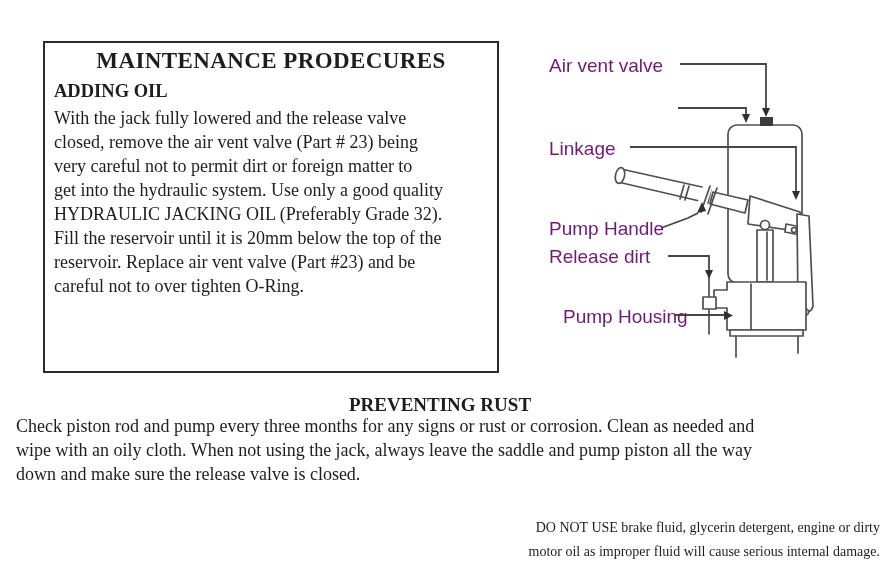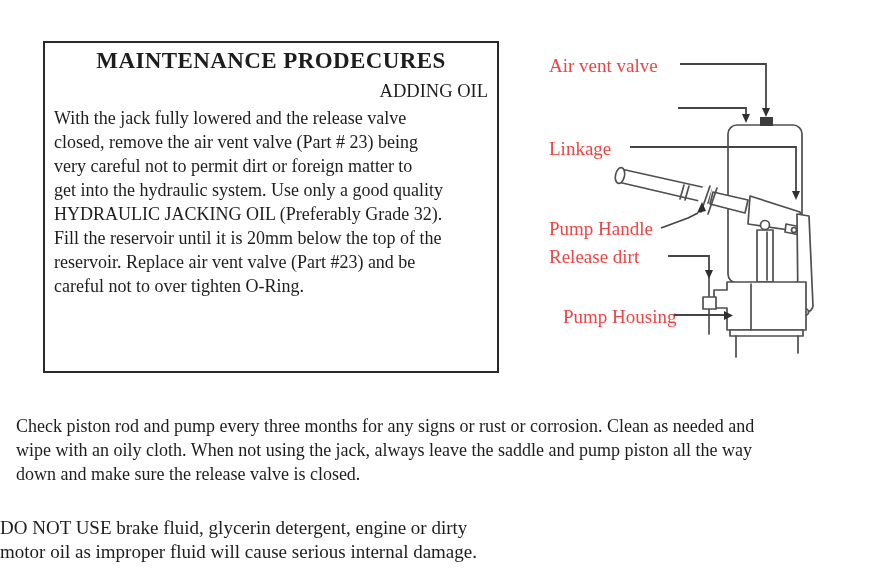--- a/index.html
+++ b/index.html
@@ -14,30 +14,30 @@
     background:#ffffff;
   }
   .manual-title{
     font-size:23px;font-weight:bold;text-align:center;line-height:28px;
     letter-spacing:.4px;white-space:pre-line;
   }
   .manual-intro{
     font-size:18px;line-height:24px;margin-top:4px;white-space:pre-line;
   }
   .sub-heading{
-    font-size:18.5px;font-weight:normal;text-align:right;line-height:24px;
+    font-size:18.5px;font-weight:bold;text-align:left;line-height:24px;
     margin-top:4px;white-space:pre-line;
   }
   .manual-body{
     font-size:18px;line-height:24px;margin-top:3px;white-space:pre-line;
   }
   
   .dg-label{
-    position:absolute;font-family:Liberation Serif, serif;
-    font-size:19px;color:#ef4444;white-space:nowrap;
+    position:absolute;font-family:Liberation Sans, sans-serif;
+    font-size:19px;color:#701a75;white-space:nowrap;
   }
   #lbl-airvent{left:549px;top:55px;}
   #lbl-oilres{left:549px;top:99px;}
   #lbl-linkage{left:549px;top:138px;}
   #lbl-handle{left:549px;top:218px;}
   #lbl-release{left:549px;top:246px;}
   #lbl-housing{left:563px;top:306px;}
   
   .diagram-svg{position:absolute;left:520px;top:30px;width:360px;height:360px;}
   .diagram-svg *{vector-effect:none;}
@@ -52,22 +52,22 @@
   }
   .rust-body{
     position:absolute;left:16px;top:414px;width:864px;
     font-size:18px;line-height:24px;white-space:pre-line;
   }
   .important-heading{
     position:absolute;left:0;top:495px;width:880px;text-align:center;
     font-size:19px;font-weight:bold;white-space:pre-line;
   }
   .important-body{
-    position:absolute;left:0;top:516px;width:880px;text-align:left;
-    font-size:19px;line-height:24px;white-space:pre-line;
+    position:absolute;left:0;top:516px;width:880px;text-align:right;
+    font-size:14px;line-height:24px;white-space:pre-line;
   }
 </style>
 </head>
 <body>
 
 <div id="page">
 
   <div class="manual-box">
     <div class="manual-title">MAINTENANCE PRODECURES</div>
     <div class="sub-heading">ADDING OIL</div>
@@ -141,20 +141,21 @@
       <polygon class="arrowhead" points="697,213 706,211 702,202"></polygon>
 
       <path class="connector" d="M668,256 H709 V271"></path>
       <polygon class="arrowhead" points="705,270 713,270 709,279"></polygon>
 
       <path class="connector" d="M674,315 H724"></path>
       <polygon class="arrowhead" points="724,311 724,320 733,315.5"></polygon>
     </g>
   </svg>
 
+  <div class="rust-heading">PREVENTING RUST</div>
   <div class="rust-body">Check piston rod and pump every three months for any signs or rust or corrosion. Clean as needed and
 wipe with an oily cloth. When not using the jack, always leave the saddle and pump piston all the way
 down and make sure the release valve is closed.</div>
 
   <div class="important-body">DO NOT USE brake fluid, glycerin detergent, engine or dirty
 motor oil as improper fluid will cause serious internal damage.</div>
 
 </div>
 
 </body></html>

